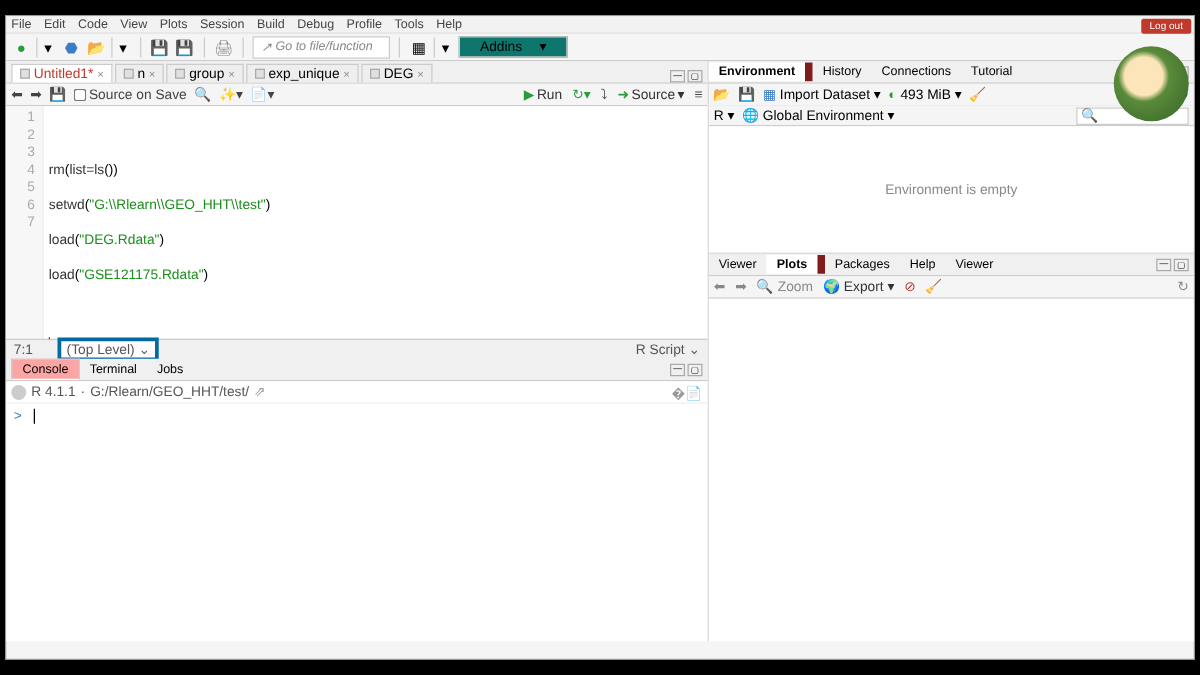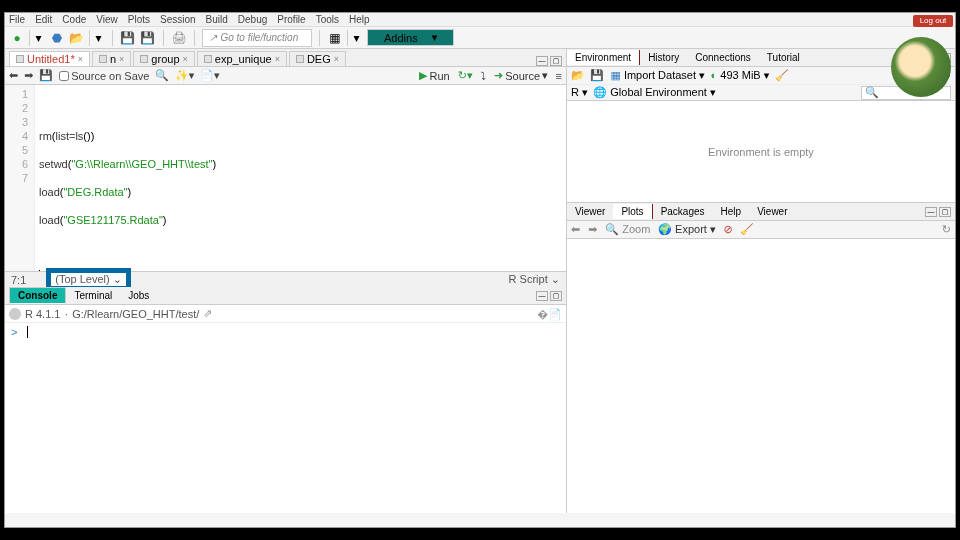--- a/index.html
+++ b/index.html
@@ -47,29 +47,29 @@
 .str { color: #1a8f1a; }
 .op { color: #555; }
 .cursor-line { position: relative; }
 .cursor-line::after { content: ""; position: absolute; left: 0; top: 1px; width: 1px; height: 12px; background: #000; }
 
 .status-strip { background: #f0f0f0; height: 16px; display: flex; align-items: center; padding: 0 6px; font-size: 10px; color: #555; border-top: 1px solid #ccc; }
 .status-strip .right { margin-left: auto; }
 
 .console-tabs { background: #f0f0f0; height: 18px; display: flex; align-items: center; padding: 0 4px; border-bottom: 1px solid #ccc; }
 .ctab { padding: 2px 8px; font-size: 10px; cursor: pointer; }
-.ctab.active { background: #14b8a6; border: 1px solid #ccc; border-bottom: 1px solid #fff; font-weight: bold; }
+.ctab.active { background: #fca5a5; border: 1px solid #ccc; border-bottom: 1px solid #fff; font-weight: normal; }
 .console-info { background: #fff; height: 18px; display: flex; align-items: center; padding: 4px 4px; font-size: 10px; color: #555; border-bottom: 1px solid #eee; gap: 4px; }
 .r-logo { width: 12px; height: 12px; background: #ccc; border-radius: 50%; display: inline-block; }
 .console-body { flex: 1; background: #fff; padding: 2px 6px; font-family: Consolas, monospace; font-size: 12px; }
 .prompt { color: #3b7dc4; }
 
 .env-tabs { background: #f0f0f0; height: 18px; display: flex; align-items: center; border-bottom: 1px solid #ccc; }
 .etab { padding: 2px 8px; font-size: 10px; cursor: pointer; }
-.etab.active { background: #fff; border-right: 1px solid #7f1d1d; font-weight: normal; }
+.etab.active { background: #fff; border-right: 6px solid #7f1d1d; font-weight: bold; }
 .env-toolbar { background: #f5f5f5; height: 18px; display: flex; align-items: center; padding: 0 4px; gap: 6px; border-bottom: 1px solid #eee; font-size: 10px; }
 .env-toolbar2 { background: #f5f5f5; height: 16px; display: flex; align-items: center; padding: 0 4px; gap: 6px; border-bottom: 1px solid #ccc; font-size: 10px; }
 .search-box { margin-left: auto; width: 90px; height: 14px; border: 1px solid #ccc; background: #fff; display: flex; align-items: center; padding: 0 3px; }
 .env-body { flex: 1; background: #fff; display: flex; align-items: center; justify-content: center; color: #888; font-size: 10px; }
 
 .right-split-top { height: 154px; display: flex; flex-direction: column; border-bottom: 1px solid #ccc; }
 .right-split-bottom { flex: 1; display: flex; flex-direction: column; }
 .plots-toolbar { background: #f5f5f5; height: 18px; display: flex; align-items: center; padding: 0 4px; gap: 8px; border-bottom: 1px solid #ccc; font-size: 10px; color: #888; }
 .plots-body { flex: 1; background: #fff; }
 
@@ -201,21 +201,21 @@
 <div><span class="fn">setwd</span>(<span class="str">"G:\\Rlearn\\GEO_HHT\\test"</span>)</div>
 <div><span class="fn">load</span>(<span class="str">"DEG.Rdata"</span>)</div>
 <div><span class="fn">load</span>(<span class="str">"GSE121175.Rdata"</span>)</div>
 <div>&nbsp;</div>
 <div class="cursor-line">&nbsp;</div>
         </div>
       </div>
 
       <div class="status-strip">
         <span>7:1</span>
-        <span style="margin-left:20px;border:5px solid #0369a1;padding:0 4px;background:#fff">
+        <span style="margin-left:20px;border:3px solid #0369a1;padding:0 4px;background:#fff">
           <span>(Top Level)</span> <span>⌄</span>
         </span>
         <span class="right">
           <span>R Script</span> <span>⌄</span>
         </span>
       </div>
 
       <div class="console-tabs">
         <div class="ctab active">Console</div>
         <div class="ctab">Terminal</div>

